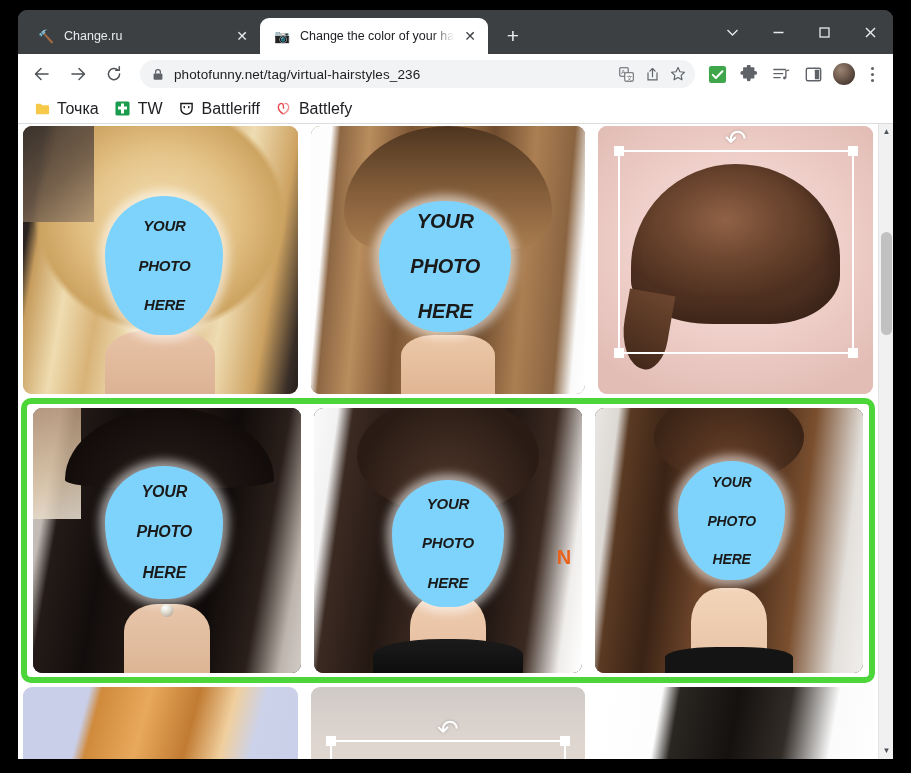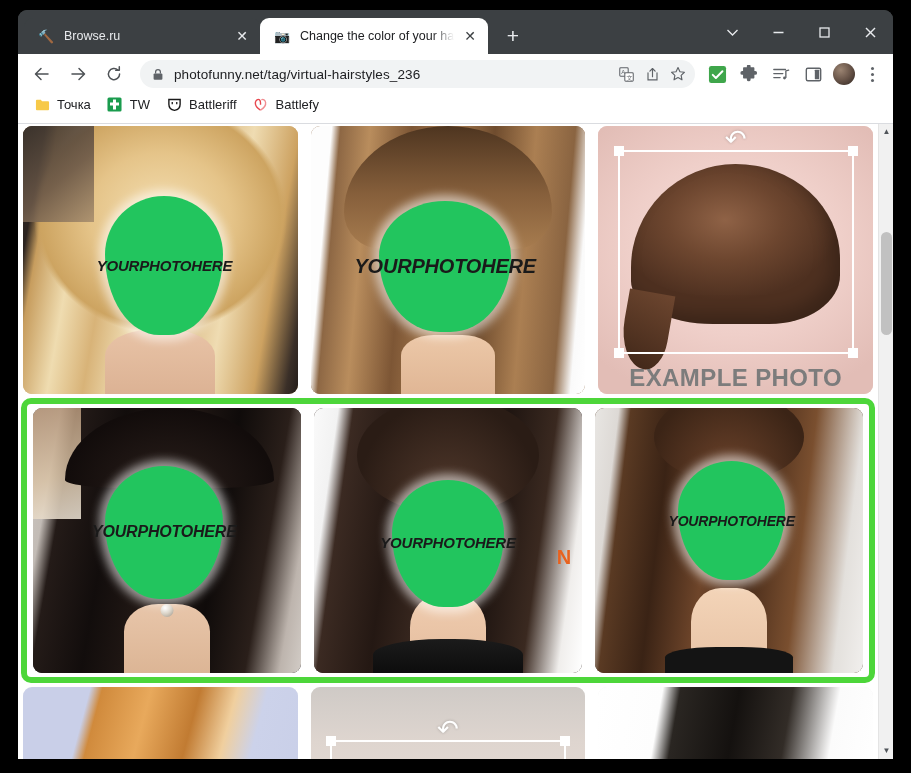--- a/index.html
+++ b/index.html
@@ -144,24 +144,24 @@
 
   
   #bookmarks-bar {
     height: 30px; background: #ffffff;
     display: flex; align-items: center;
     padding: 0 8px;
     border-bottom: 1px solid #dadce0;
     flex: 0 0 auto;
   }
   .bookmark {
-    display: flex; 
+    display: flex; align-items: center;
     height: 24px; padding: 0 8px;
     border-radius: 4px;
-    font-size: 13px; color: #202124;
+    font-size: 16px; color: #202124;
     white-space: nowrap;
   }
   .bm-ico {
     width: 16px; height: 16px; margin-right: 7px; flex: 0 0 16px;
     display: flex; align-items: center; justify-content: center;
     font-size: 11px; line-height: 1;
   }
 
   
   #page-area {
@@ -198,25 +198,26 @@
     background: #f2f2f2;
   }
   .photo {
     position: absolute; inset: 0;
     overflow: hidden;
   }
 
   
   .face {
     position: absolute;
-    background: #22c55e;
+    background: #7dd3fc;
     border-radius: 50% 50% 46% 46% / 42% 42% 58% 58%;
-    display: flex; flex-direction: row;
+    display: flex; flex-direction: column;
     align-items: center; justify-content: center;
     box-shadow: 0 0 10px 6px rgba(255,255,255,.55);
+    gap: 22px;
   }
   .face span {
     font-family: "Liberation Sans", sans-serif;
     font-weight: 700;
     font-style: italic;
     color: #1a1a1a;
     line-height: 1.16;
     letter-spacing: -.2px;
     white-space: nowrap;
   }
@@ -420,21 +421,21 @@
 </style>
 </head>
 <body>
 
 <div id="window-frame">
 
   <div id="tab-strip">
 
     <div class="tab inactive">
       <span class="tab-favicon">🔨</span>
-      <span class="tab-title">Browse.ru</span>
+      <span class="tab-title">Change.ru</span>
       <span class="tab-close">✕</span>
     </div>
 
     <div class="tab active">
       <span class="tab-favicon">📷</span>
       <span class="tab-title">Change the color of your hair wit</span>
       <span class="tab-close">✕</span>
     </div>
 
     <div id="new-tab-button">+</div>
@@ -624,21 +625,20 @@
           <div class="photo">
             <div class="bg-example"></div>
             <div class="hair-blob"></div>
             <div class="crop-frame">
               <span class="crop-rotate">↶</span>
               <span class="crop-handle tl"></span>
               <span class="crop-handle tr"></span>
               <span class="crop-handle bl"></span>
               <span class="crop-handle br"></span>
             </div>
-            <div class="example-label">EXAMPLE PHOTO</div>
           </div>
         </div>
       </div>
 
       <div class="grid-row highlighted" style="height:285px;">
 
         <div class="card">
           <div class="photo">
             <div class="bg-black-long"></div>
             <div class="neck-light"></div>

